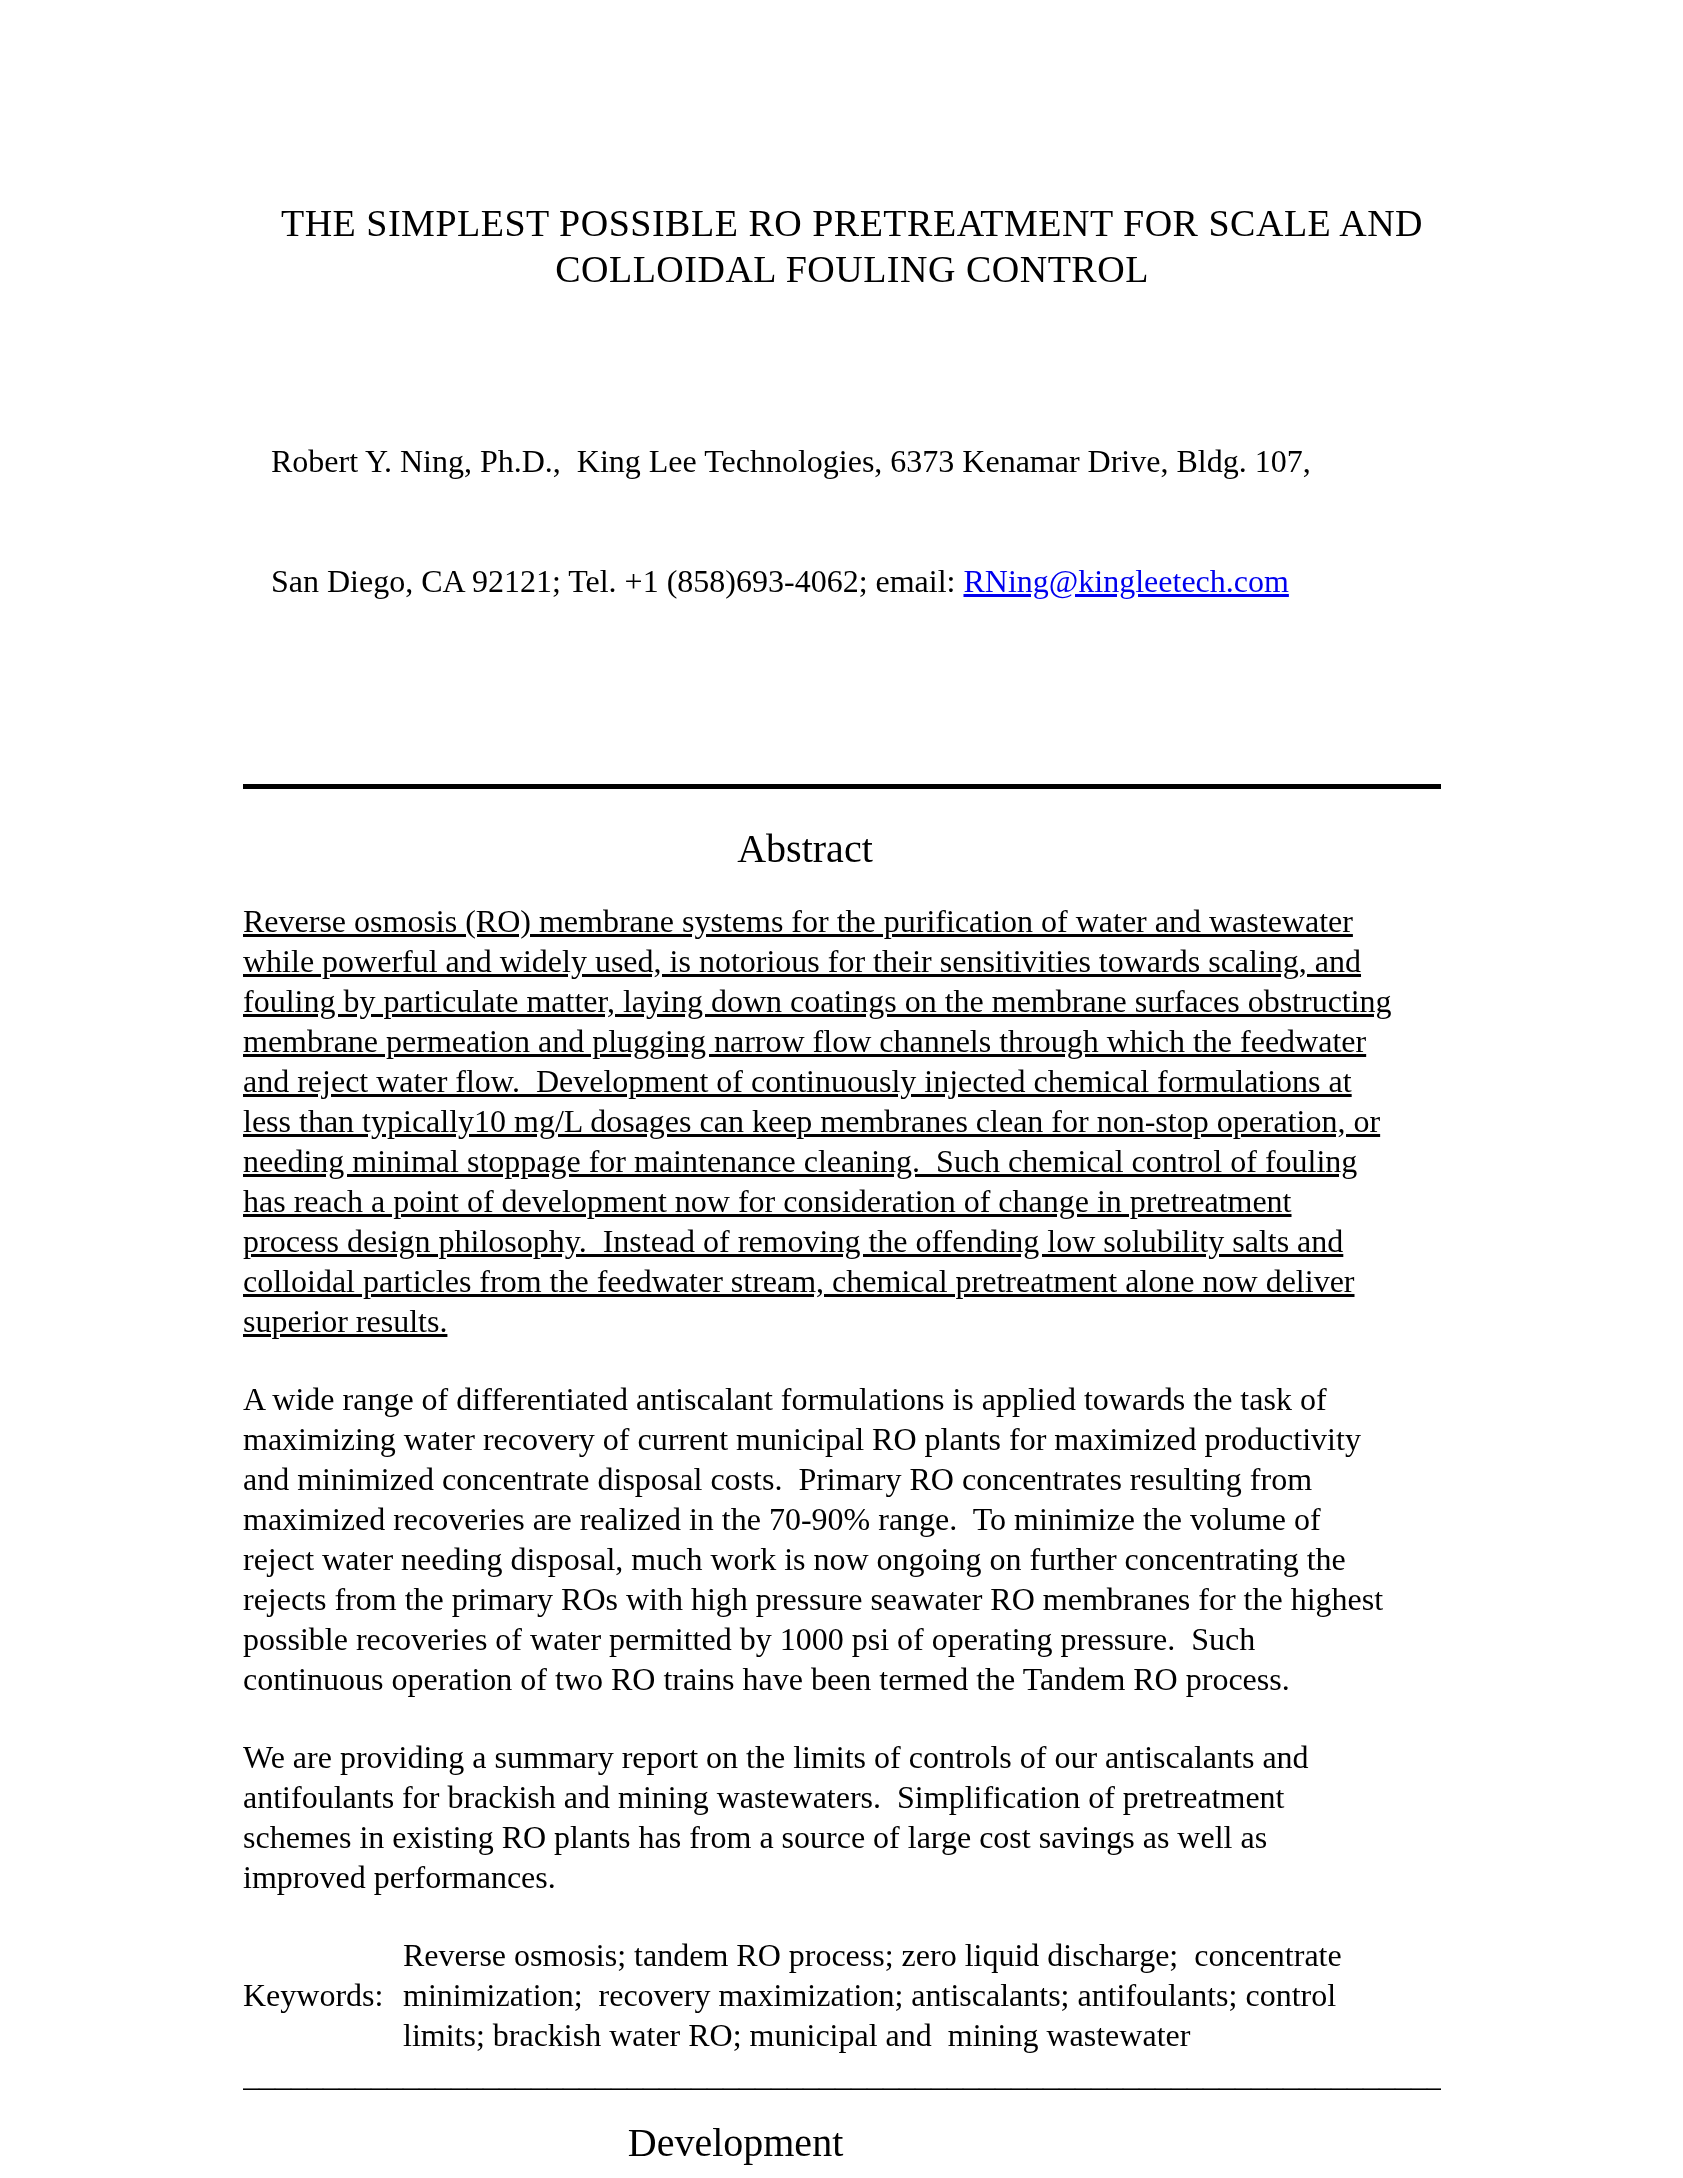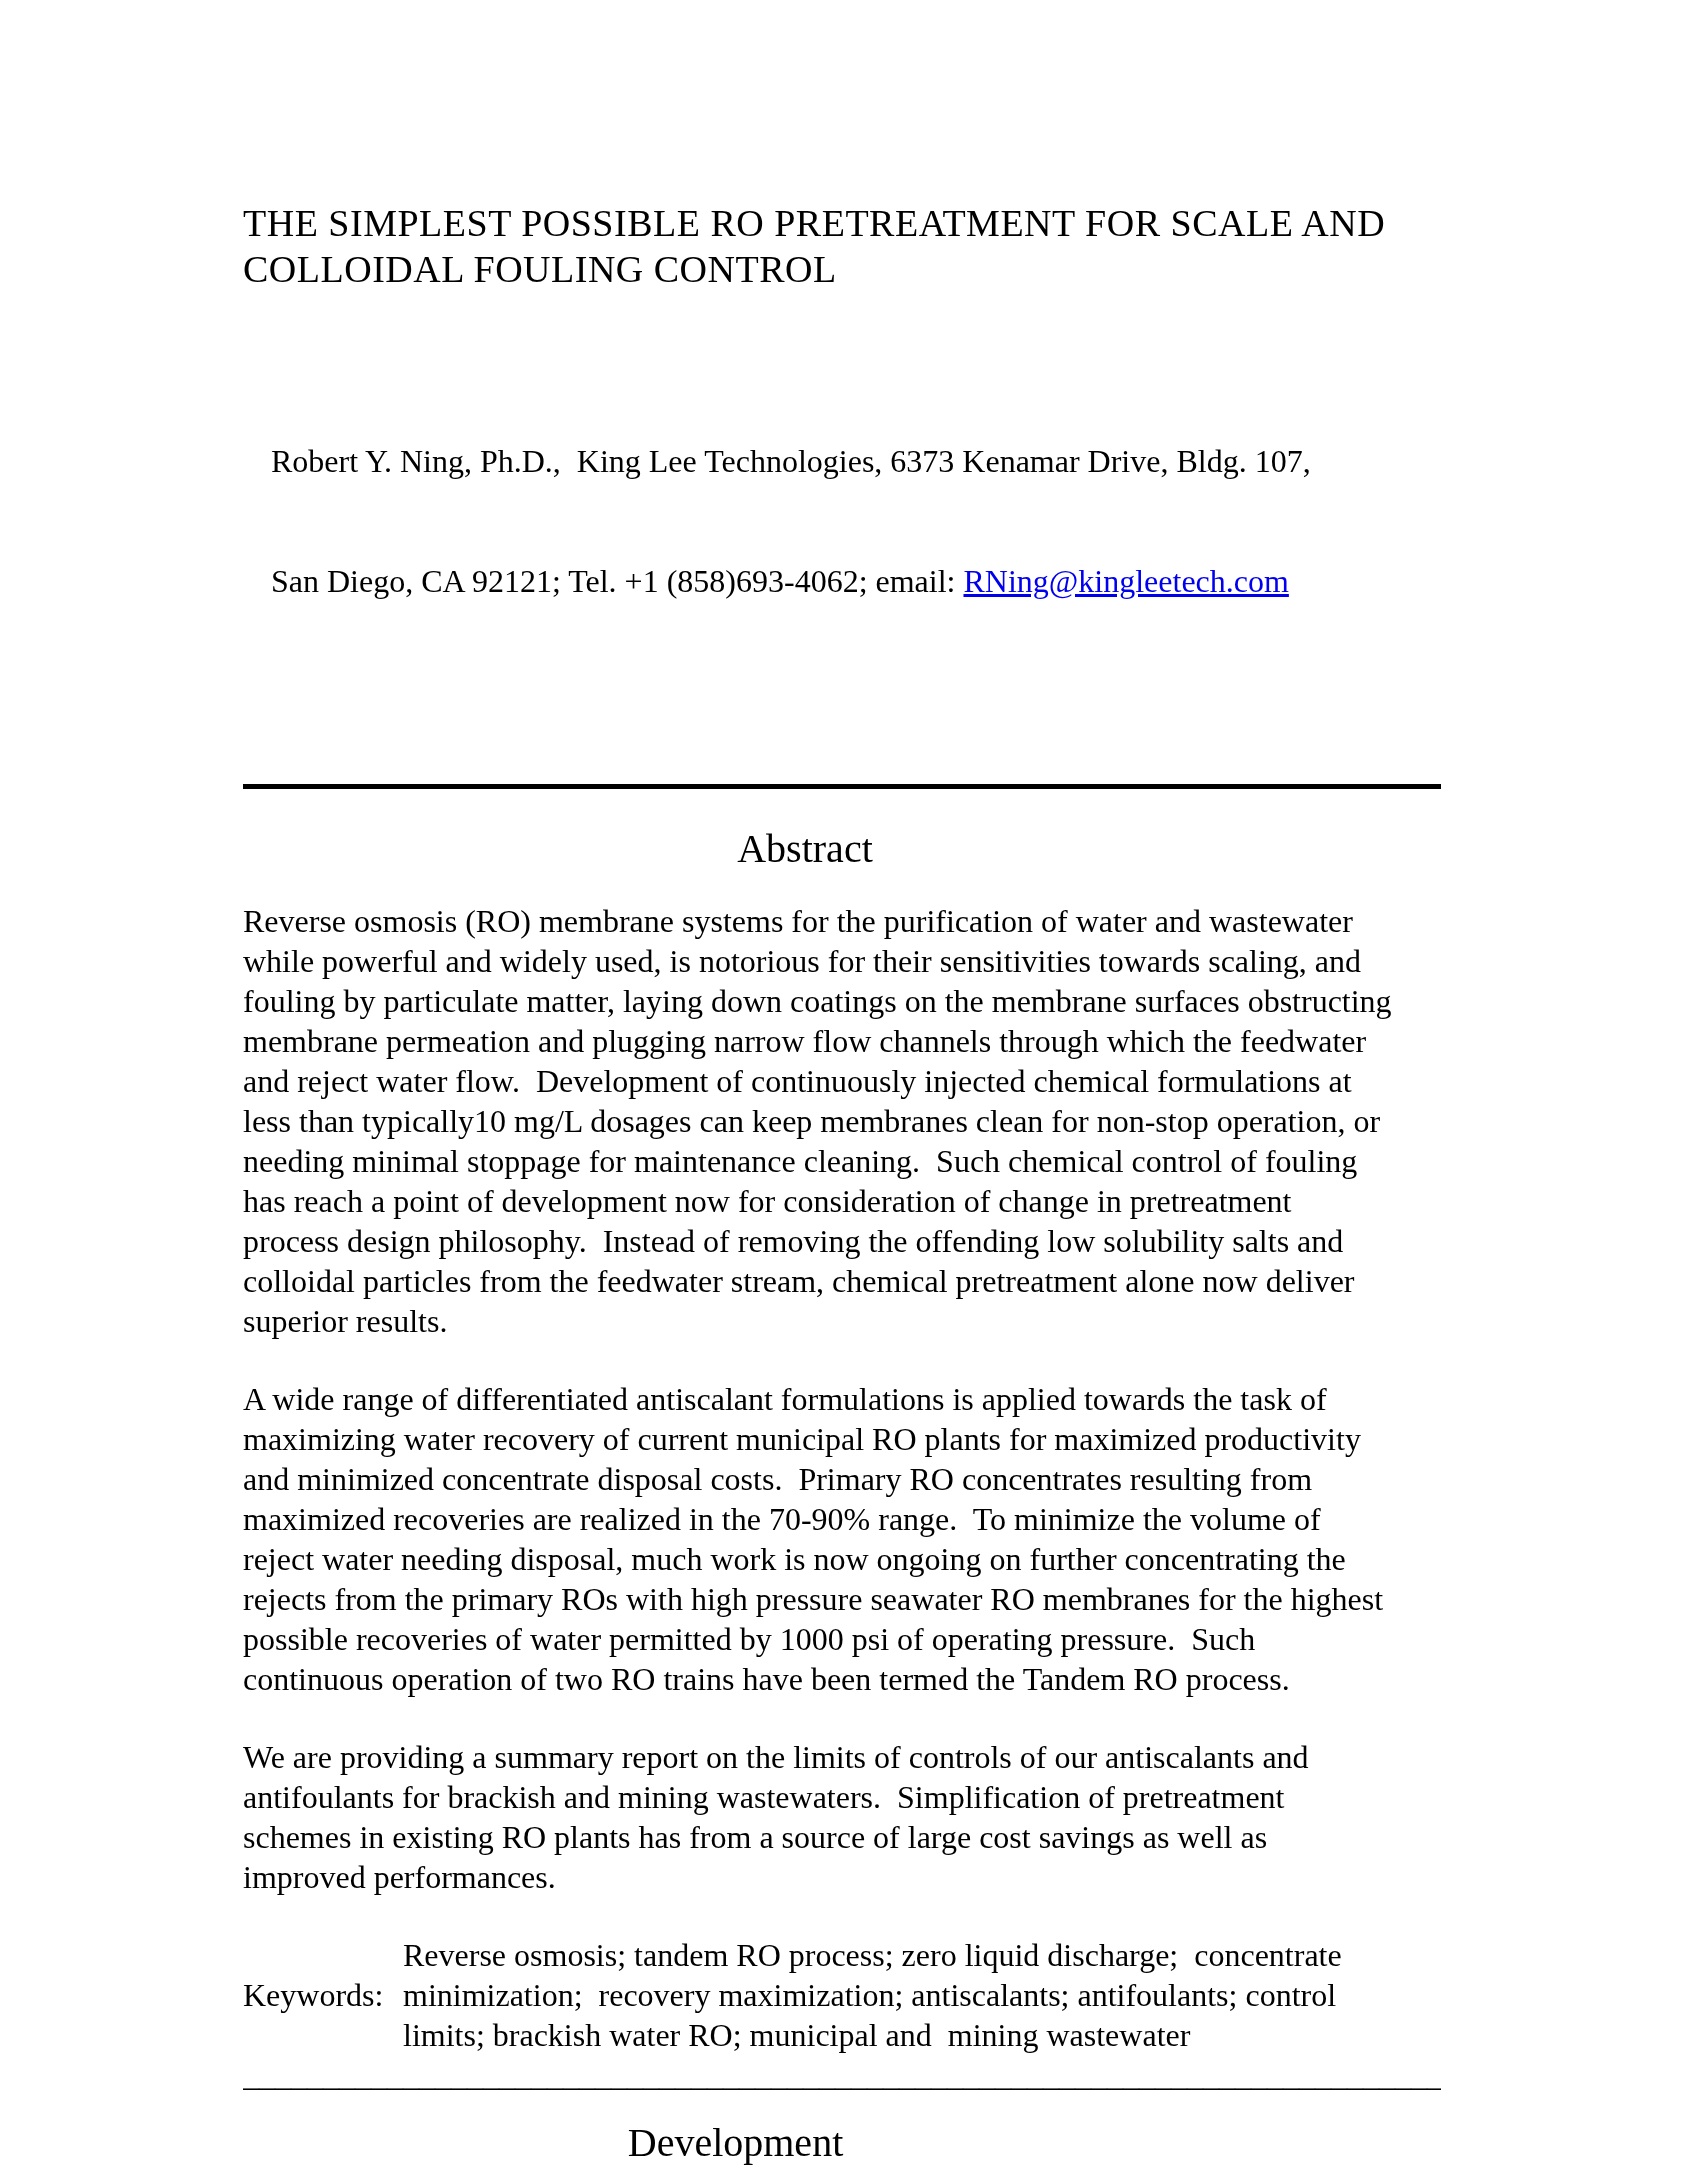--- a/index.html
+++ b/index.html
@@ -19,20 +19,21 @@
   .content {
     position: absolute;
     left: 243px;
     top: 0;
     width: 1218px;
   }
   .paper-title {
     margin-top: 200px;
     font-size: 38px;
     line-height: 46px;
+    text-align: center;
     white-space: pre;
     letter-spacing: 0.5px;
   }
   .author-block {
     margin-top: 69px;
     padding-left: 28px;
     font-size: 32px;
     line-height: 40px;
     white-space: pre;
   }
@@ -59,21 +60,21 @@
   .intro-heading {
     margin-top: 28px;
     padding-right: 233px;
   }
   .para {
     font-size: 32px;
     line-height: 40px;
     white-space: pre;
     margin: 0;
   }
-  .para-first { margin-top: 32px; }
+  .para-first { margin-top: 32px; text-decoration: underline; }
   .para-next  { margin-top: 38px; }
   .keywords-row {
     margin-top: 38px;
     display: flex;
     align-items: center;
     font-size: 32px;
     line-height: 40px;
   }
   .keywords-label {
     flex: none;

